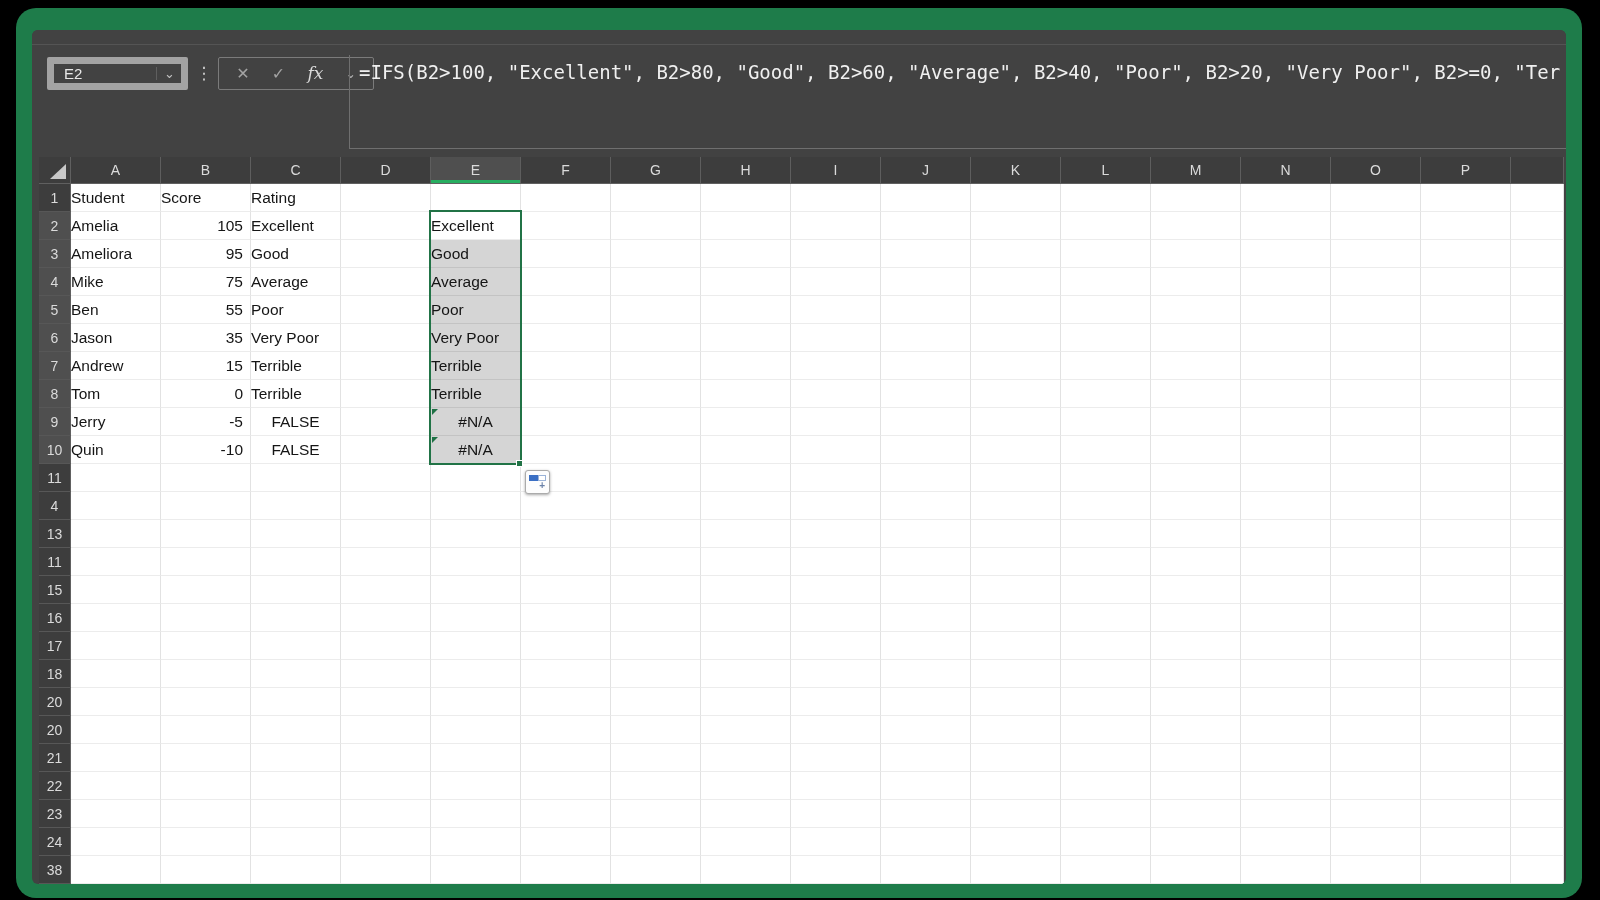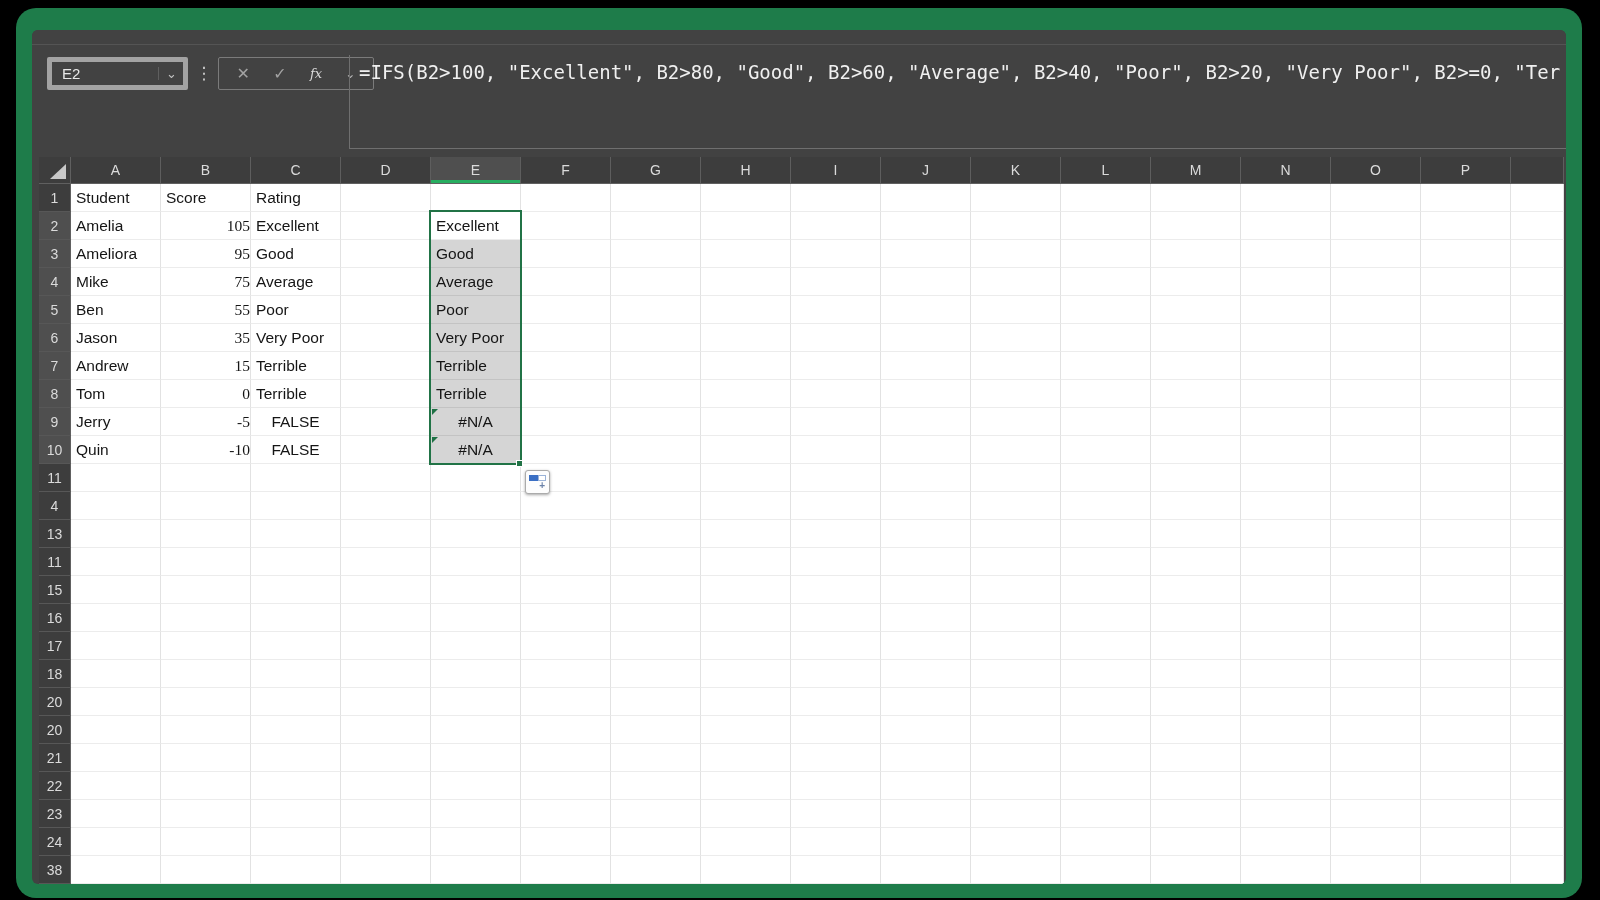--- a/index.html
+++ b/index.html
@@ -9,32 +9,32 @@
   .frame{position:absolute;left:16px;top:8px;width:1566px;height:890px;
          background:var(--frame-green,#1e7c4a);border-radius:20px;
          padding:22px 16px 14px 16px;}
   .window{position:relative;width:100%;height:100%;background:#424242;
           border-radius:6px;overflow:hidden;}
 
   
   .chrome{position:absolute;left:0;top:0;right:0;height:127px;background:var(--chrome-bg,#424242);}
   .chrome-topline{position:absolute;left:0;top:14px;right:0;height:1px;background:#545454;}
   .name-box{position:absolute;left:15px;top:27px;width:141px;height:33px;
-            border:5px solid #a3a3a3;border-radius:2px;display:flex;align-items:center;
+            border:7px solid #a3a3a3;border-radius:2px;display:flex;align-items:center;
             color:#e8e8e8;font-size:15px;padding:0 6px 0 10px;}
   .name-box .nb-val{flex:1;}
   .name-box .nb-chev{color:#c2c2c2;font-size:13px;border-left:1px solid #5f5f5f;
                      padding-left:7px;margin-left:4px;line-height:1;}
   .grip{position:absolute;left:163px;top:27px;width:18px;height:33px;display:flex;
         align-items:center;justify-content:center;color:#cfcfcf;font-size:17px;}
   .fx-group{position:absolute;left:186px;top:27px;width:156px;height:33px;
             border:1px solid #7b7b7b;border-radius:2px;display:flex;align-items:center;
             justify-content:space-around;padding:0 6px;}
   .fxbtn{color:#a3a3a3;font-size:16px;line-height:1;}
-  .fxbtn.fx{color:#dadada;font-family:"DejaVu Serif",serif;font-style:italic;font-size:13px;}
+  .fxbtn.fx{color:#dadada;font-family:"DejaVu Serif",serif;font-style:italic;font-size:17px;}
   .fxbtn.chev{font-size:12px;color:#b5b5b5;}
   .formula-area{position:absolute;left:317px;top:25px;right:0;height:94px;
                 border-left:1px solid #6f6f6f;border-bottom:1px solid #6f6f6f;
                 overflow:hidden;}
   .formula-text{white-space:pre;overflow:hidden;color:#f0f0f0;
                 font-family:"DejaVu Sans Mono",monospace;font-size:19px;
                 padding:6px 0 0 9px;}
 
   
   .grid{position:absolute;left:7px;top:127px;width:1525px;height:727px;
@@ -49,22 +49,22 @@
               border-right:1px solid #5e5e5e;border-bottom:1px solid #606060;}
   .col-header.sel-col{background:var(--header-sel-bg,#4f4f4f);
                       box-shadow:inset 0 -3px 0 var(--header-accent,#27ae60);}
   .row-header{background:var(--header-bg,#3d3d3d);color:#dbdbdb;font-size:14px;
               display:flex;align-items:center;justify-content:center;
               border-bottom:1px solid #575757;border-right:1px solid #606060;}
   .row-header.sel-row{background:var(--header-sel-bg,#4f4f4f);}
   .cell{position:relative;background:#fff;color:#151515;font-size:15.5px;
         border-right:1px solid #e2e2e2;border-bottom:1px solid #ececec;
         display:flex;align-items:center;overflow:hidden;white-space:nowrap;}
-  .cell.al-l{justify-content:flex-start;padding-left:5px;}
-  .cell.al-r{justify-content:flex-end;font-family:Liberation Serif, serif;}
+  .cell.al-l{justify-content:flex-start;}
+  .cell.al-r{justify-content:flex-end;padding-right:7px;}
   .cell.al-c{justify-content:center;text-align:right;}
   .cell.sel-fill{background:var(--selection-fill,#d5d5d5);
                  border-bottom-color:rgba(0,0,0,0.08);border-right-color:rgba(0,0,0,0.05);}
   .err-tri{position:absolute;left:1px;top:1px;width:0;height:0;
            border-top:6px solid var(--error-indicator,#1e7145);
            border-right:6px solid transparent;}
 
   
   .sel-border{position:absolute;border:2px solid var(--excel-green,#217346);
               pointer-events:none;}

